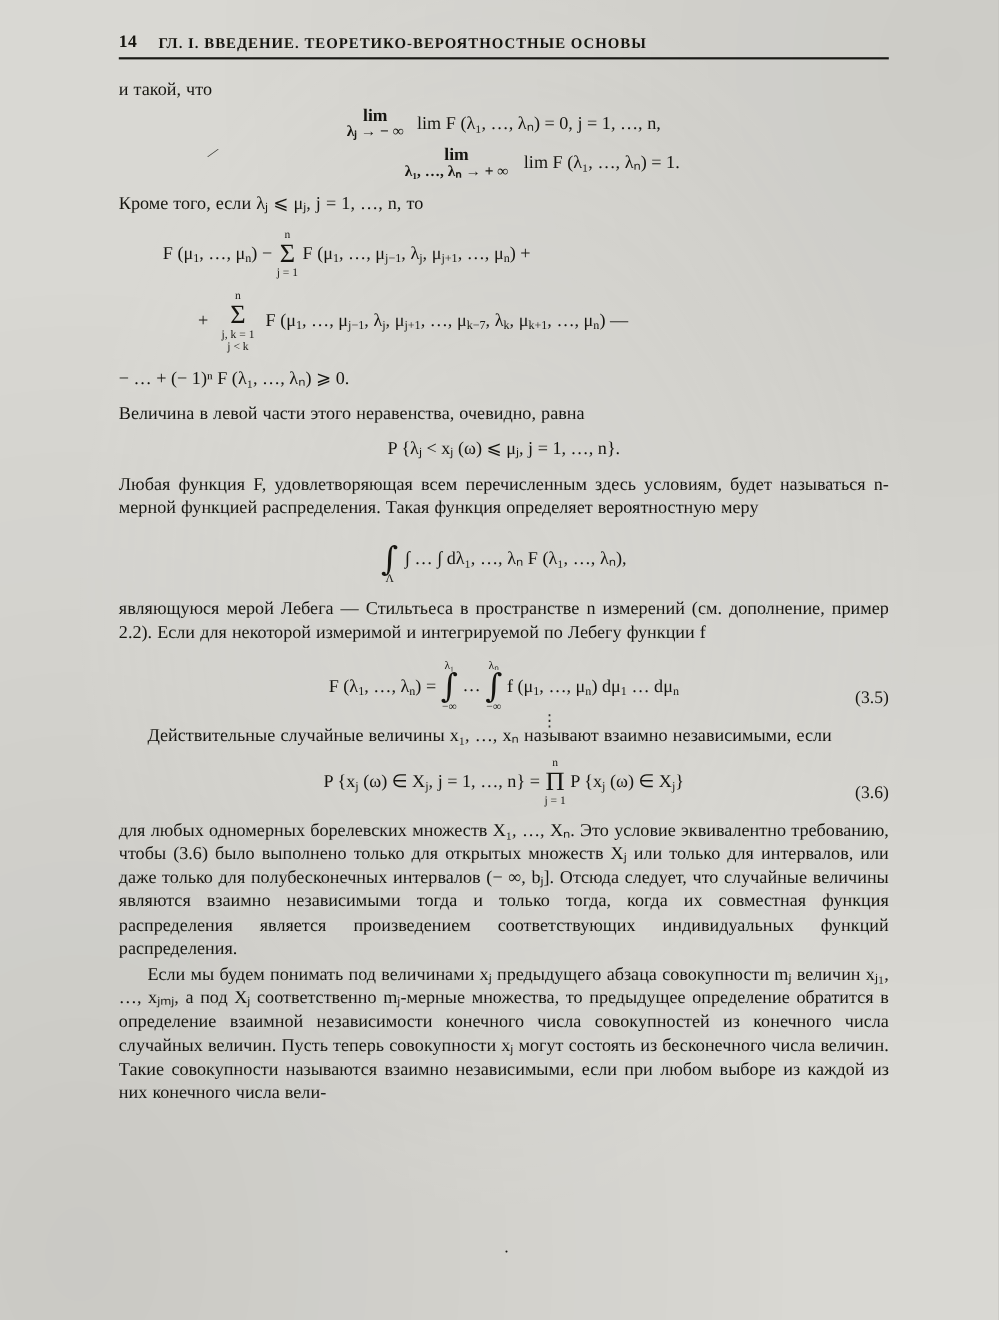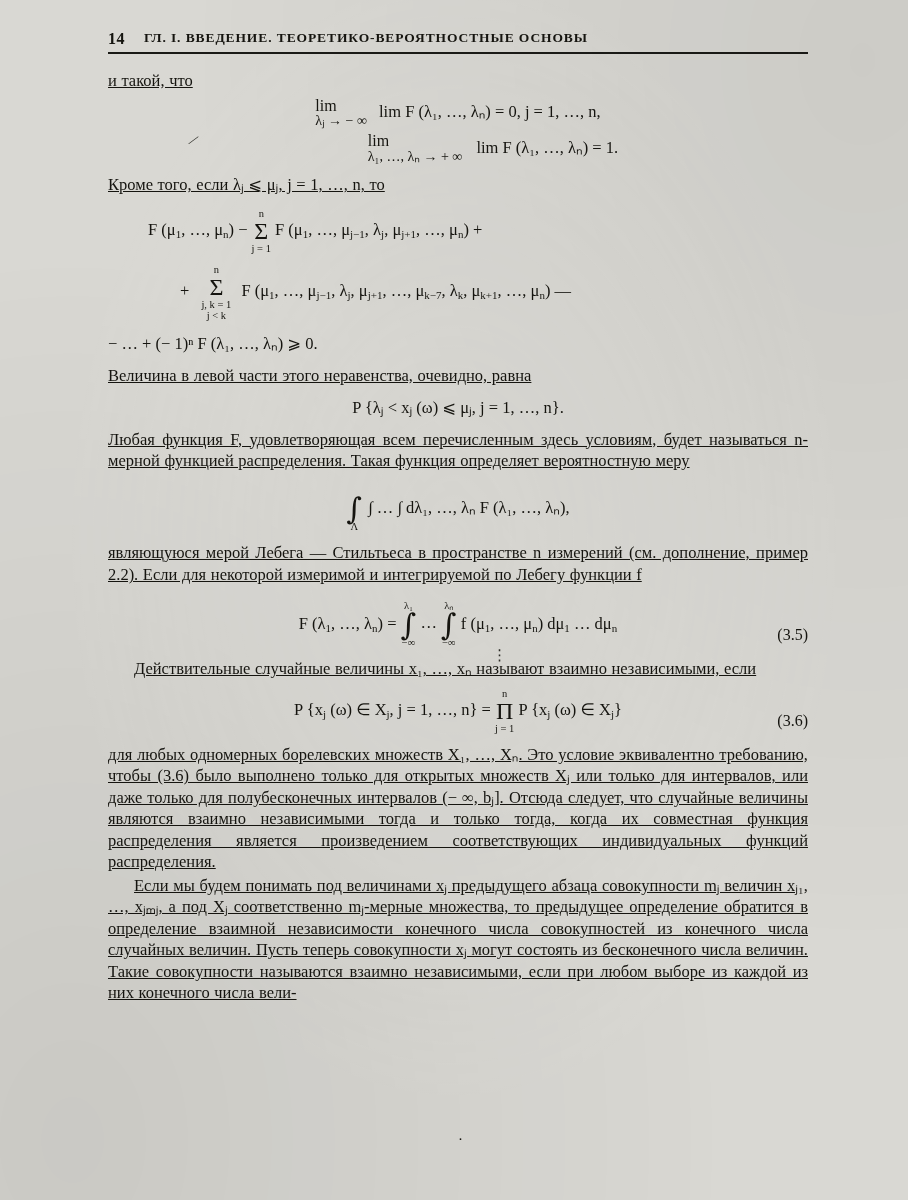--- a/index.html
+++ b/index.html
@@ -30,21 +30,21 @@
   }
   .sheet {
     position: absolute;
     left: 108px;
     top: 30px;
     width: 700px;
     height: 1140px;
   }
   .hdr {
     display: flex;
-    align-items: flex-start;
+    align-items: flex-end;
     font-variant: normal;
     letter-spacing: .4px;
   }
   .hdr .pno {
     font-size: 16px;
     font-weight: 700;
     width: 36px;
   }
   .hdr .htitle {
     font-size: 13.5px;
@@ -58,21 +58,20 @@
     margin-bottom: 16px;
     width: 700px;
   }
   p.tx {
     margin: 0 0 2px 0;
     font-size: 16.5px;
     line-height: 21.5px;
     text-align: justify;
     text-justify: inter-word;
     word-spacing: .5px;
-    text-decoration: underline;
   }
   p.tx.indent { text-indent: 26px; }
   p.tx.noj { text-align: left; }
   .eq {
     text-align: center;
     font-size: 16.5px;
     line-height: 22px;
     margin: 10px 0 10px 0;
     position: relative;
   }
@@ -87,23 +86,24 @@
     display: inline-block;
     vertical-align: middle;
     text-align: center;
     line-height: 1.05;
   }
   .stack .top { font-size: 10.5px; display:block; }
   .stack .mid { font-size: 24px; display:block; line-height: 1; }
   .stack .bot { font-size: 10.5px; display:block; }
   .lim {
     display: inline-block;
-    text-align: left;
+    text-align: center;
     vertical-align: middle;
     line-height: 1.05;
+    font-weight: bold;
   }
   .lim .l1 { display:block; font-size: 16px; }
   .lim .l2 { display:block; font-size: 14px; }
   .intlim {
     display:inline-block;
     text-align:center;
     vertical-align: middle;
     line-height: 1.02;
   }
   .intlim .u { display:block; font-size: 10.5px; }

